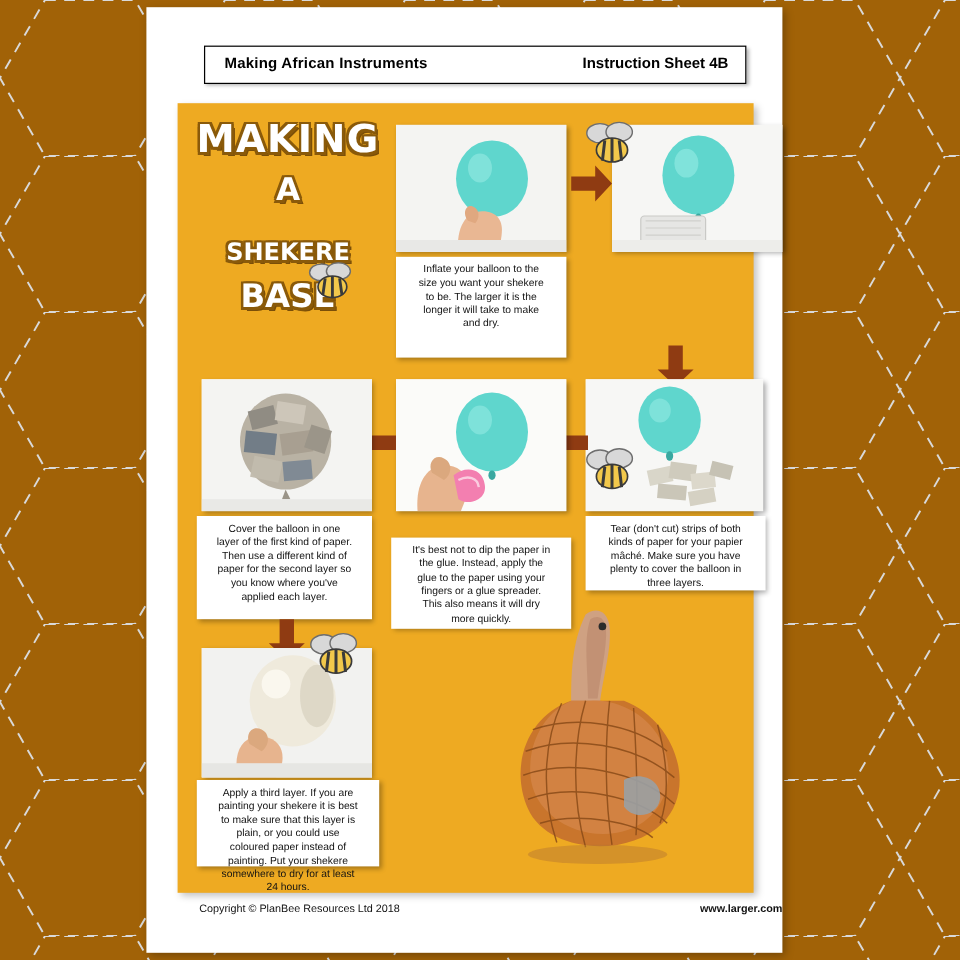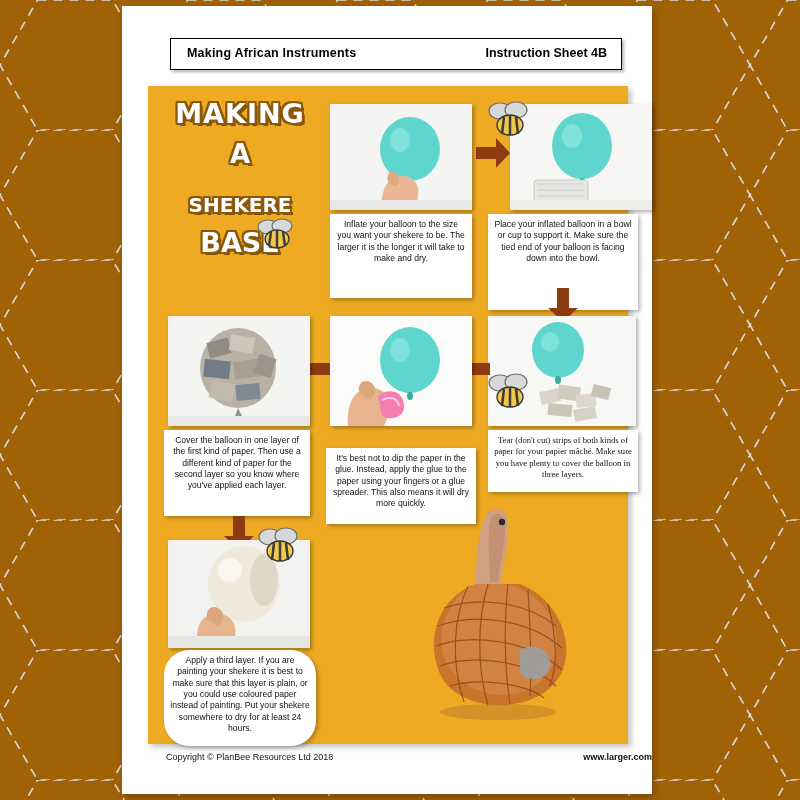--- a/index.html
+++ b/index.html
@@ -91,21 +91,21 @@
     text-align: center;
     color: #ffffff;
     font-family: "DejaVu Sans", sans-serif;
     font-weight: bold;
     line-height: 1.0;
     text-shadow:
       -2px 0 #8a5a0a, 2px 0 #8a5a0a, 0 -2px #8a5a0a, 0 2px #8a5a0a,
       -2px -2px #8a5a0a, 2px -2px #8a5a0a, -2px 2px #8a5a0a, 2px 2px #8a5a0a,
       3px 3px 0 #7a4e08;
   }
-  .big-title .l1 { font-size: 27px; letter-spacing: 1px; display:block; }
+  .big-title .l1 { font-size: 32px; letter-spacing: 1px; display:block; }
   .big-title .l2 { font-size: 26px; display:block; margin-top: 14px; }
   .big-title .l3 { font-size: 20px; letter-spacing: 0px; display:block; margin-top: 28px; }
   .big-title .l4 { font-size: 27px; display:block; margin-top: 14px; }
 
   
   .photo {
     position: absolute;
     background: #ffffff;
     box-shadow: 2px 2px 4px rgba(0,0,0,0.32);
     overflow: hidden;
@@ -117,21 +117,21 @@
 
   
   .caption {
     position: absolute;
     background: #ffffff;
     box-shadow: 2px 2px 4px rgba(0,0,0,0.3);
     font-size: 8.6px;
     line-height: 1.32;
     color: #111;
     text-align: center;
-    padding: 5px 6px;
+    padding: 5px 16px;
     box-sizing: border-box;
     font-family: "Liberation Sans", sans-serif;
   }
 
   
   .arrow {
     position: absolute;
     color: #8f3b12;
   }
   .arrow svg { display: block; }
@@ -225,21 +225,20 @@
         <rect width="142" height="106" fill="#f6f6f4"></rect>
         <ellipse cx="72" cy="42" rx="30" ry="33" fill="#5fd6cd"></ellipse>
         <ellipse cx="62" cy="32" rx="10" ry="12" fill="#92e9e2" opacity=".65"></ellipse>
         <ellipse cx="72" cy="78" rx="3" ry="4" fill="#3aa8a0"></ellipse>
         <rect x="24" y="76" width="54" height="24" rx="3" fill="#e6e6e4" stroke="#c9c9c6"></rect>
         <path d="M28 80 h46 M28 86 h46 M28 92 h46" stroke="#cfcfcb" stroke-width="1"></path>
         <rect x="0" y="96" width="142" height="10" fill="#ededea"></rect>
       </svg>
     </div>
   </div>
-  <div class="caption" style="left:488px; top:214px; width:150px; height:96px;">Place your inflated balloon in a bowl or cup to support it. Make sure the tied end of your balloon is facing down into the bowl.</div>
 
   <div class="bee" style="left:486px; top:100px;">
     <svg width="50" height="40" viewBox="0 0 50 40">
       <ellipse cx="14" cy="11" rx="11" ry="8" fill="#d8d8d8" stroke="#6e6e6e" stroke-width="1.2"></ellipse>
       <ellipse cx="30" cy="10" rx="11" ry="8" fill="#d8d8d8" stroke="#6e6e6e" stroke-width="1.2"></ellipse>
       <ellipse cx="24" cy="25" rx="13" ry="10" fill="#f2c84b" stroke="#3a3a3a" stroke-width="1.4"></ellipse>
       <path d="M18 17 L16 34 M24 15 L24 35 M30 17 L32 34" stroke="#3a3a3a" stroke-width="2.5" fill="none"></path>
     </svg>
   </div>
 
@@ -260,21 +259,21 @@
           <rect x="52" y="74" width="20" height="13" fill="#d9d6c9" transform="rotate(-12 62 80)"></rect>
           <rect x="70" y="70" width="22" height="14" fill="#cfcbbd" transform="rotate(8 81 77)"></rect>
           <rect x="88" y="78" width="20" height="13" fill="#dcd8cb" transform="rotate(-6 98 84)"></rect>
           <rect x="60" y="88" width="24" height="12" fill="#cac6b8" transform="rotate(5 72 94)"></rect>
           <rect x="86" y="92" width="22" height="12" fill="#d5d1c3" transform="rotate(-10 97 98)"></rect>
           <rect x="104" y="70" width="18" height="12" fill="#c6c2b4" transform="rotate(14 113 76)"></rect>
         </g>
       </svg>
     </div>
   </div>
-  <div class="caption" style="left:488px; top:430px; width:150px; height:62px;font-family:Liberation Serif, serif;">Tear (don't cut) strips of both kinds of paper for your papier mâché. Make sure you have plenty to cover the balloon in three layers.</div>
+  <div class="caption" style="left:488px; top:430px; width:150px; height:62px;">Tear (don't cut) strips of both kinds of paper for your papier mâché. Make sure you have plenty to cover the balloon in three layers.</div>
 
   <div class="bee" style="left:486px; top:372px;">
     <svg width="50" height="40" viewBox="0 0 50 40">
       <ellipse cx="14" cy="11" rx="11" ry="8" fill="#d8d8d8" stroke="#6e6e6e" stroke-width="1.2"></ellipse>
       <ellipse cx="30" cy="10" rx="11" ry="8" fill="#d8d8d8" stroke="#6e6e6e" stroke-width="1.2"></ellipse>
       <ellipse cx="24" cy="25" rx="13" ry="10" fill="#f2c84b" stroke="#3a3a3a" stroke-width="1.4"></ellipse>
       <path d="M18 17 L16 34 M24 15 L24 35 M30 17 L32 34" stroke="#3a3a3a" stroke-width="2.5" fill="none"></path>
     </svg>
   </div>
 
@@ -339,21 +338,21 @@
         <rect width="142" height="108" fill="#f2f2f0"></rect>
         <ellipse cx="76" cy="44" rx="36" ry="38" fill="#efeadc"></ellipse>
         <ellipse cx="96" cy="40" rx="14" ry="26" fill="#d9d3c2" opacity=".8"></ellipse>
         <ellipse cx="62" cy="30" rx="12" ry="12" fill="#fbf8ef" opacity=".9"></ellipse>
         <path d="M30 108 C26 86 34 72 52 74 C66 76 70 88 66 100 L62 108 Z" fill="#e7b48e"></path>
         <path d="M40 80 C36 72 42 64 50 68 C58 72 56 82 50 86 Z" fill="#dba87e"></path>
         <rect x="0" y="96" width="142" height="12" fill="#e6e6e3"></rect>
       </svg>
     </div>
   </div>
-  <div class="caption" style="left:164px; top:650px; width:152px; height:96px;border-radius:25px;">Apply a third layer. If you are painting your shekere it is best to make sure that this layer is plain, or you could use coloured paper instead of painting. Put your shekere somewhere to dry for at least 24 hours.</div>
+  <div class="caption" style="left:164px; top:650px; width:152px; height:72px;">Apply a third layer. If you are painting your shekere it is best to make sure that this layer is plain, or you could use coloured paper instead of painting. Put your shekere somewhere to dry for at least 24 hours.</div>
 
   <div class="bee" style="left:256px; top:526px;">
     <svg width="50" height="40" viewBox="0 0 50 40">
       <ellipse cx="14" cy="11" rx="11" ry="8" fill="#d8d8d8" stroke="#6e6e6e" stroke-width="1.2"></ellipse>
       <ellipse cx="30" cy="10" rx="11" ry="8" fill="#d8d8d8" stroke="#6e6e6e" stroke-width="1.2"></ellipse>
       <ellipse cx="24" cy="25" rx="13" ry="10" fill="#f2c84b" stroke="#3a3a3a" stroke-width="1.4"></ellipse>
       <path d="M18 17 L16 34 M24 15 L24 35 M30 17 L32 34" stroke="#3a3a3a" stroke-width="2.5" fill="none"></path>
     </svg>
   </div>
 

